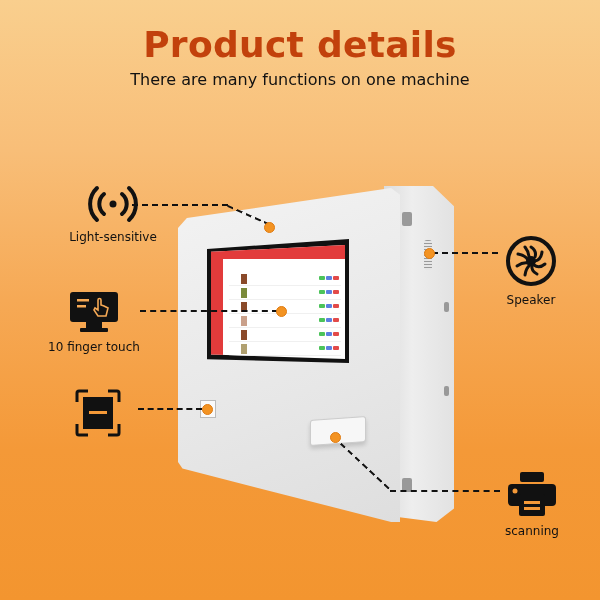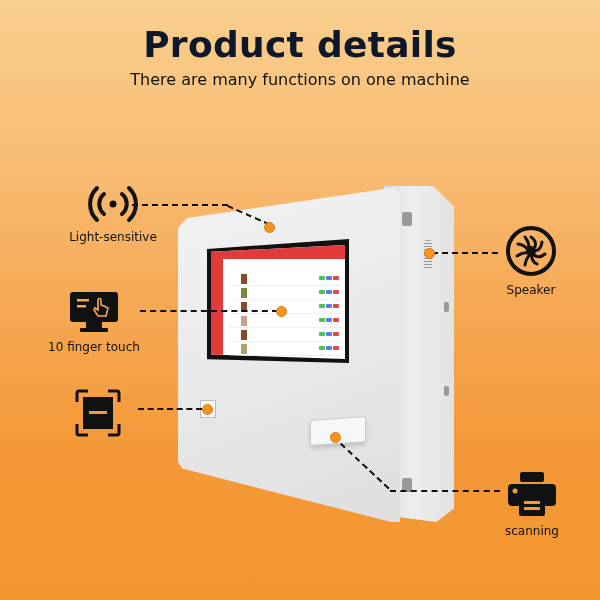--- a/index.html
+++ b/index.html
@@ -1,19 +1,19 @@
 <!DOCTYPE html>
 <html><head>
 <meta charset="utf-8">
 <style>
   html,body{margin:0;padding:0;}
   body{width:600px;height:600px;overflow:hidden;position:relative;
     font-family:"DejaVu Sans","Liberation Sans",sans-serif;
     background:linear-gradient(180deg,#f9cf8e 0%,#f8be78 25%,#f6a955 50%,#f49938 75%,#f3952f 100%);}
-  .title{position:absolute;left:0;right:0;top:24px;text-align:center;font-size:36px;font-weight:bold;color:#0f172a;letter-spacing:0.3px;}
+  .title{position:absolute;left:0;right:0;top:24px;text-align:center;font-size:36px;font-weight:bold;color:#c2410c;letter-spacing:0.3px;}
   .subtitle{position:absolute;left:0;right:0;top:70px;text-align:center;font-size:16px;color:#111;}
   .feature{position:absolute;text-align:center;color:#111;font-size:12px;}
   .feature .lbl{display:block;margin-top:3px;white-space:nowrap;}
   .dash{position:absolute;border-top:2px dashed #111;height:0;}
   .dashv{position:absolute;height:2px;background:repeating-linear-gradient(90deg,#111 0 6px,transparent 6px 10px);transform-origin:0 0;}
   .dot{position:absolute;width:9px;height:9px;border-radius:50%;background:#f39322;border:1px solid #e07b10;}
   
   .side{position:absolute;left:384px;top:186px;width:70px;height:336px;background:linear-gradient(90deg,#dcdcdc,#eeeeee 40%,#e2e2e2);
     clip-path:polygon(0 0,70% 0,100% 6%,100% 96%,75% 100%,0 98%);}
   .front{position:absolute;left:178px;top:188px;width:222px;height:334px;background:linear-gradient(160deg,#f3f3f3,#e7e7e7 60%,#dedede);
@@ -135,21 +135,21 @@
   <svg width="48" height="50" viewBox="0 0 48 50">
     <path d="M3 14 V5 a2 2 0 0 1 2 -2 H14" stroke="#111" stroke-width="3" fill="none"></path>
     <path d="M34 3 H43 a2 2 0 0 1 2 2 V14" stroke="#111" stroke-width="3" fill="none"></path>
     <path d="M3 36 V45 a2 2 0 0 0 2 2 H14" stroke="#111" stroke-width="3" fill="none"></path>
     <path d="M34 47 H43 a2 2 0 0 0 2 -2 V36" stroke="#111" stroke-width="3" fill="none"></path>
     <rect x="9" y="9" width="30" height="32" fill="#111"></rect>
     <rect x="15" y="23" width="18" height="3" fill="#f49938"></rect>
   </svg>
 </div>
 
-<div class="feature" style="left:500px;top:225px;width:62px;">
+<div class="feature" style="left:500px;top:235px;width:62px;">
   <svg width="52" height="52" viewBox="0 0 52 52">
     <circle cx="26" cy="26" r="23" stroke="#111" stroke-width="4" fill="none"></circle>
     <circle cx="26" cy="26" r="5" fill="#111"></circle>
     <g stroke="#111" stroke-width="3" fill="none" stroke-linecap="round">
       <path d="M26 12 q6 4 4 10"></path>
       <path d="M37 17 q-1 8 -7 9"></path>
       <path d="M40 29 q-6 5 -11 1"></path>
       <path d="M32 39 q-6 -3 -5 -9"></path>
       <path d="M20 40 q1 -7 5 -10"></path>
       <path d="M12 31 q6 -4 11 -3"></path>

